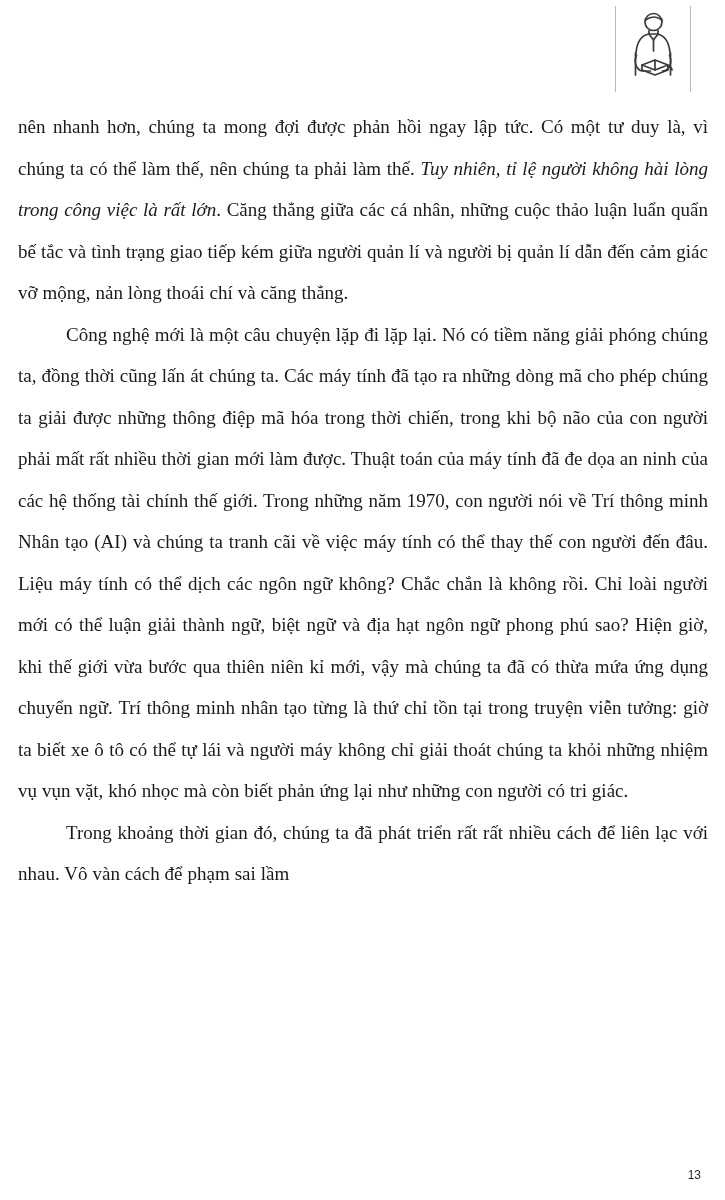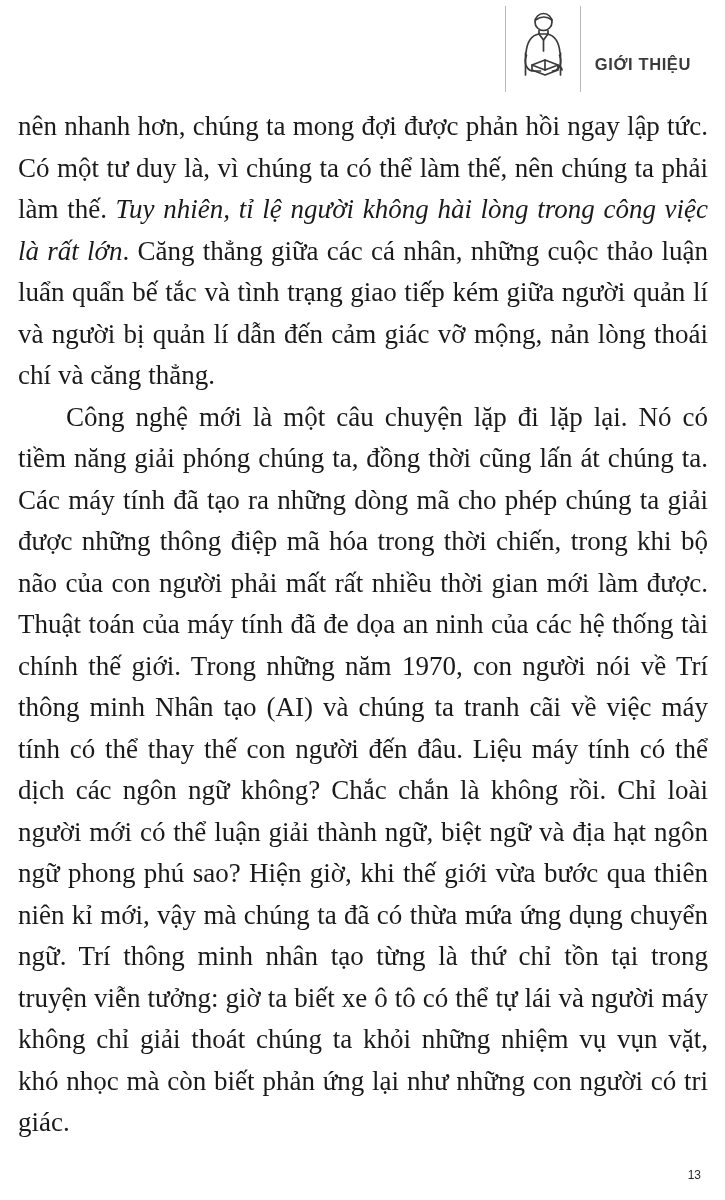--- a/index.html
+++ b/index.html
@@ -64,21 +64,21 @@
 
   
   .content {
     position: absolute;
     top: 106px;
     left: 18px;
     width: 690px;
   }
   .content p {
     margin: 0;
-    font-size: 27px;
+    font-size: 19px;
     line-height: 41.5px;
     text-align: justify;
     text-justify: inter-word;
     word-spacing: 0.2px;
     hyphens: none;
   }
   .content p.indent {
     text-indent: 48px;
   }
   .content p em {
@@ -123,28 +123,30 @@
             <path d="M51.5 46 q3 8 -1 13 q-2 3 -6 3"></path>
 
             <path d="M24 56 l13 -5 l13 5 l-13 5 z"></path>
             <path d="M37 51 L37 61"></path>
             <path d="M24 56 L24 61 l13 5 l13 -5 L50 56"></path>
 
             <path d="M50 57 q4 1 4 4"></path>
           </g>
         </svg>
       </div>
-      <div class="header-label">GIỚI THIỆU</div>
     </div>
   </div>
 
   <div class="content">
     <p>
       <span>nên nhanh hơn, chúng ta mong đợi được phản hồi ngay lập tức. Có một tư duy là, vì chúng ta có thể làm thế, nên chúng ta phải làm thế. </span><em>Tuy nhiên, tỉ lệ người không hài lòng trong công việc là rất lớn</em><span>. Căng thẳng giữa các cá nhân, những cuộc thảo luận luẩn quẩn bế tắc và tình trạng giao tiếp kém giữa người quản lí và người bị quản lí dẫn đến cảm giác vỡ mộng, nản lòng thoái chí và căng thẳng.</span>
     </p>
     <p class="indent">
       <span>Công nghệ mới là một câu chuyện lặp đi lặp lại. Nó có tiềm năng giải phóng chúng ta, đồng thời cũng lấn át chúng ta. Các máy tính đã tạo ra những dòng mã cho phép chúng ta giải được những thông điệp mã hóa trong thời chiến, trong khi bộ não của con người phải mất rất nhiều thời gian mới làm được. Thuật toán của máy tính đã đe dọa an ninh của các hệ thống tài chính thế giới. Trong những năm 1970, con người nói về Trí thông minh Nhân tạo (AI) và chúng ta tranh cãi về việc máy tính có thể thay thế con người đến đâu. Liệu máy tính có thể dịch các ngôn ngữ không? Chắc chắn là không rồi. Chỉ loài người mới có thể luận giải thành ngữ, biệt ngữ và địa hạt ngôn ngữ phong phú sao? Hiện giờ, khi thế giới vừa bước qua thiên niên kỉ mới, vậy mà chúng ta đã có thừa mứa ứng dụng chuyển ngữ. Trí thông minh nhân tạo từng là thứ chỉ tồn tại trong truyện viễn tưởng: giờ ta biết xe ô tô có thể tự lái và người máy không chỉ giải thoát chúng ta khỏi những nhiệm vụ vụn vặt, khó nhọc mà còn biết phản ứng lại như những con người có tri giác.</span>
     </p>
+    <p class="indent">
+      <span>Trong khoảng thời gian đó, chúng ta đã phát triển rất rất nhiều cách để liên lạc với nhau. Vô vàn cách để phạm sai lầm</span>
+    </p>
   </div>
 
   <div class="page-number">13</div>
 
 </div>
 
 </body></html>

